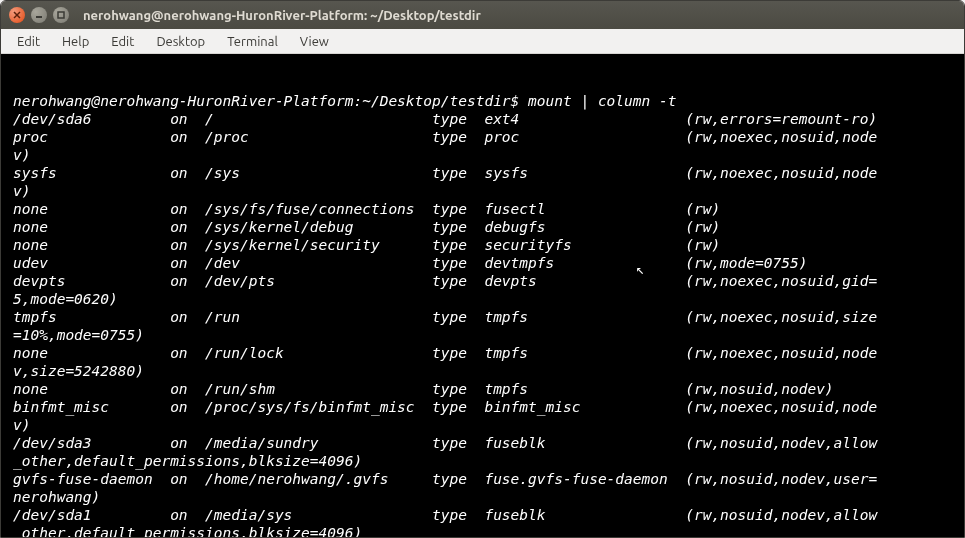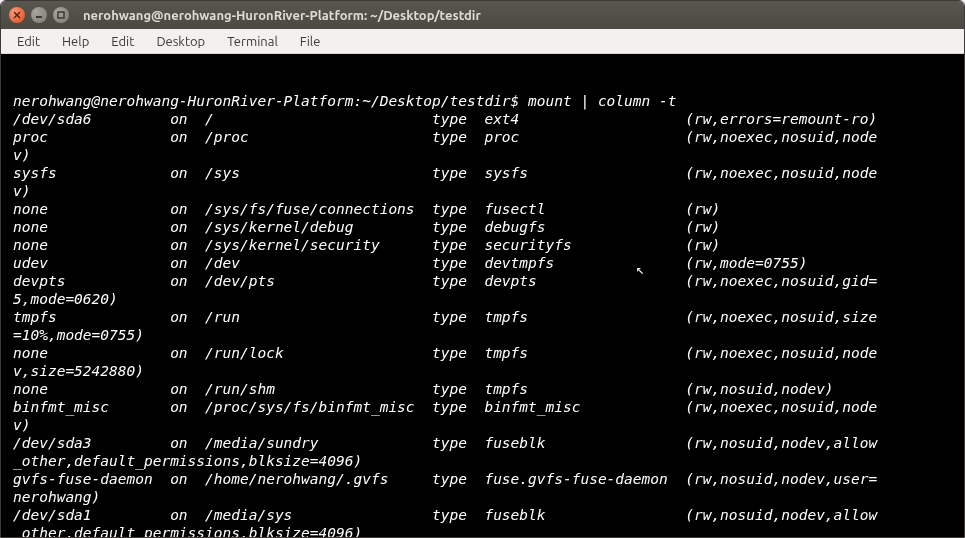--- a/index.html
+++ b/index.html
@@ -114,21 +114,21 @@
     </div>
     <div class="win-title">nerohwang@nerohwang-HuronRiver-Platform: ~/Desktop/testdir</div>
   </div>
 
   <div class="menubar">
     <span class="menu-item">Edit</span>
     <span class="menu-item">Help</span>
     <span class="menu-item">Edit</span>
     <span class="menu-item">Desktop</span>
     <span class="menu-item">Terminal</span>
-    <span class="menu-item">File</span>
+    <span class="menu-item">View</span>
   </div>
 
   <div class="terminal">
     <div class="terminal-content" id="term-content">nerohwang@nerohwang-HuronRiver-Platform:~/Desktop/testdir$ mount | column -t
 /dev/sda6         on  /                         type  ext4                   (rw,errors=remount-ro)
 proc              on  /proc                     type  proc                   (rw,noexec,nosuid,node
 v)
 sysfs             on  /sys                      type  sysfs                  (rw,noexec,nosuid,node
 v)
 none              on  /sys/fs/fuse/connections  type  fusectl                (rw)

